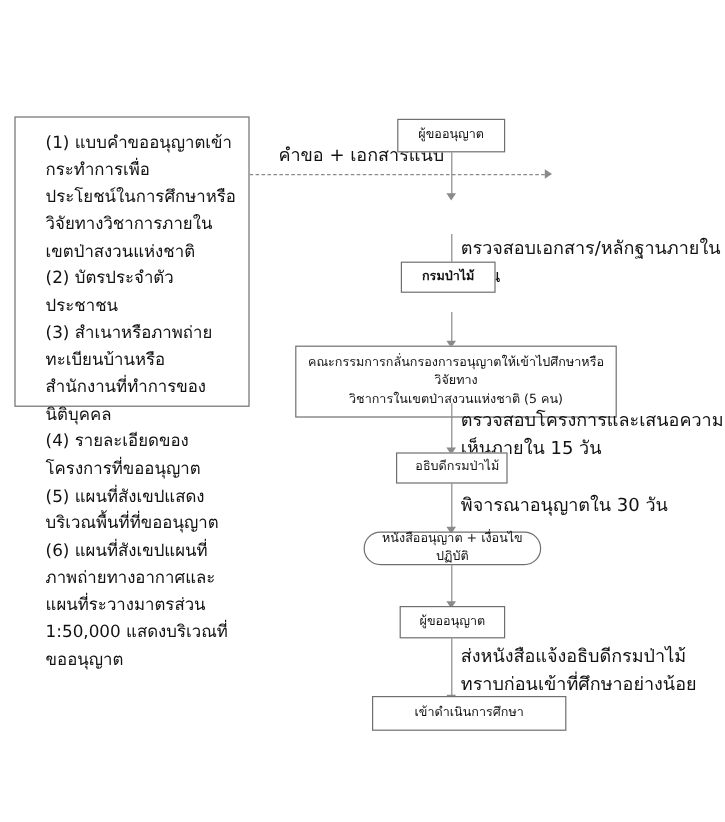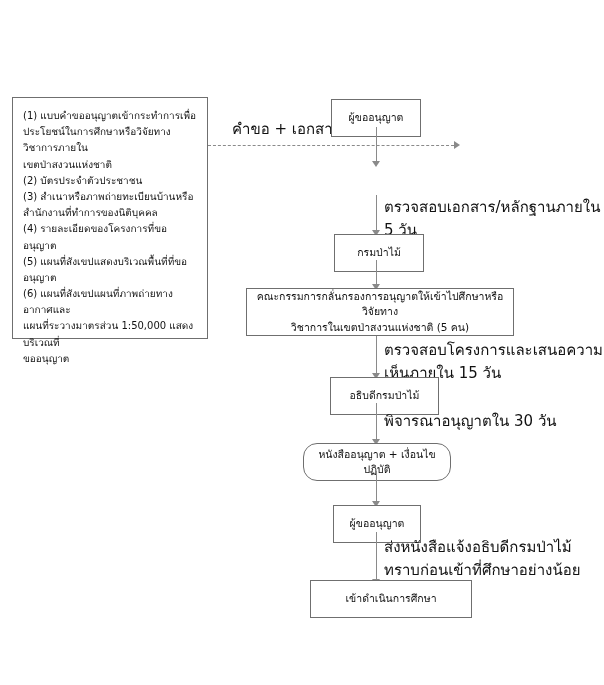--- a/index.html
+++ b/index.html
@@ -25,21 +25,21 @@
     position: absolute;
     box-sizing: border-box;
     border: 1.3px solid #6f6f6f;
     background: #ffffff;
     display: flex;
     align-items: center;
     justify-content: center;
     text-align: center;
     font-size: 10.5px;
     line-height: 1.45;
-    padding: 18px 6px;
+    padding: 8px 6px;
     color: #111111;
   }
   .node .node-text {
     display: block;
     width: 100%;
     white-space: pre-line;
   }
 
   
   #req-panel {
@@ -47,25 +47,26 @@
     left: 12px;
     top: 97px;
     width: 196px;
     height: 242px;
     box-sizing: border-box;
     border: 1.3px solid #6f6f6f;
     background: #ffffff;
     padding: 10px 9px 8px 10px;
   }
   #req-panel .req-text {
-    font-size: 10px;
+    font-size: 14px;
     line-height: 1.62;
     white-space: pre-line;
     display: block;
     color: #111111;
+    margin-left: 15px;
   }
 
   
   .conn {
     position: absolute;
     background: #8a8a8a;
   }
   .vline {
     width: 1.2px;
   }
@@ -128,37 +129,37 @@
   </div>
 
   <div class="conn vline" style="left:376px; top:127px; height:38px;"></div>
   <div class="arrowhead" style="left:372px; top:161px;"></div>
 
 
   <div class="conn vline" style="left:376px; top:195px; height:39px;"></div>
   <div class="arrowhead" style="left:372px; top:230px;"></div>
   <div class="edge-label" style="left:384px; top:196px;">ตรวจสอบเอกสาร/หลักฐานภายใน 5 วัน</div>
 
-  <div class="node" style="left:334px; top:234px; width:90px; height:26px;">
+  <div class="node" style="left:334px; top:218px; width:79px; height:26px;font-weight:bold;">
     <span class="node-text">กรมป่าไม้</span>
   </div>
 
   <div class="conn vline" style="left:376px; top:260px; height:28px;"></div>
   <div class="arrowhead" style="left:372px; top:284px;"></div>
 
-  <div class="node" style="left:246px; top:288px; width:268px; height:48px;">
+  <div class="node" style="left:246px; top:288px; width:268px; height:60px;">
     <span class="node-text">คณะกรรมการกลั่นกรองการอนุญาตให้เข้าไปศึกษาหรือวิจัยทาง
 วิชาการในเขตป่าสงวนแห่งชาติ (5 คน)</span>
   </div>
 
   <div class="conn vline" style="left:376px; top:336px; height:41px;"></div>
   <div class="arrowhead" style="left:372px; top:373px;"></div>
   <div class="edge-label" style="left:384px; top:339px;">ตรวจสอบโครงการและเสนอความเห็นภายใน 15 วัน</div>
 
-  <div class="node" style="left:330px; top:377px; width:109px; height:26px;">
+  <div class="node" style="left:330px; top:377px; width:93px; height:26px;text-align:right;">
     <span class="node-text">อธิบดีกรมป่าไม้</span>
   </div>
 
   <div class="conn vline" style="left:376px; top:403px; height:40px;"></div>
   <div class="arrowhead" style="left:372px; top:439px;"></div>
   <div class="edge-label" style="left:384px; top:410px;">พิจารณาอนุญาตใน 30 วัน</div>
 
   <div class="node" style="left:303px; top:443px; width:148px; height:28px;border-radius:14px;">
     <span class="node-text">หนังสืออนุญาต + เงื่อนไขปฏิบัติ</span>
   </div>

